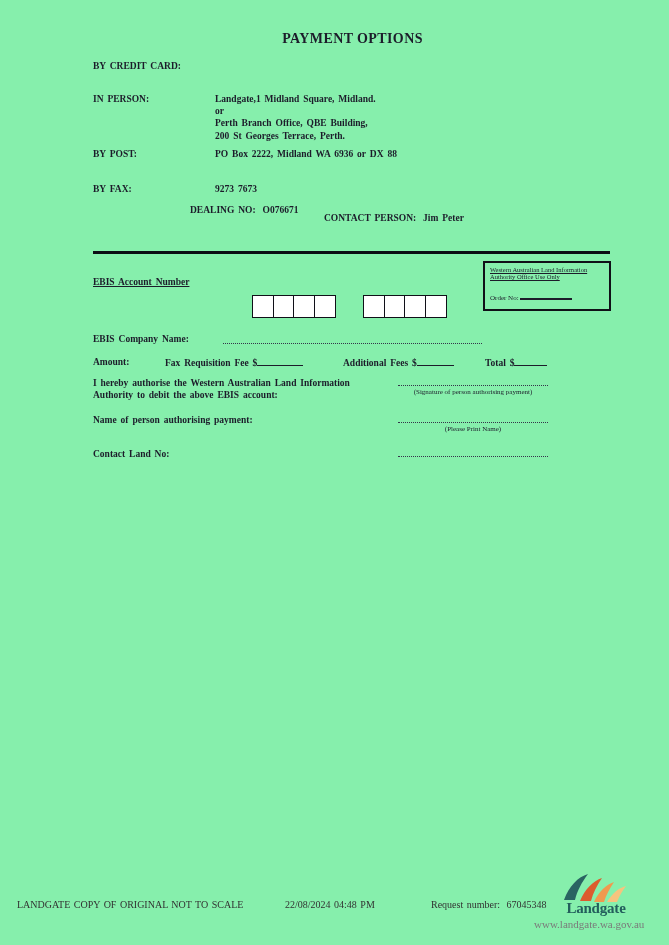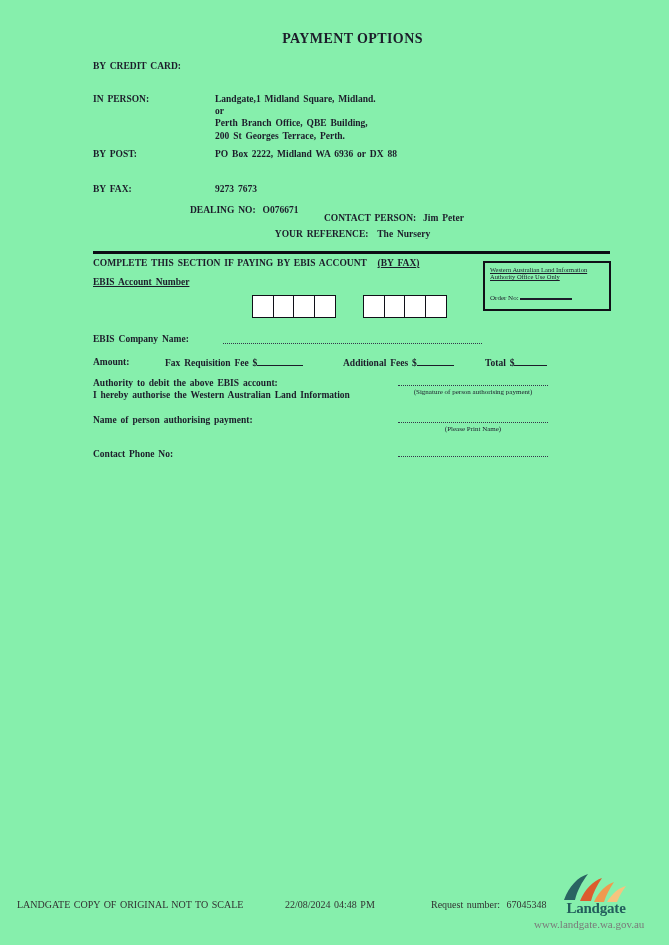--- a/index.html
+++ b/index.html
@@ -51,31 +51,23 @@
 
   <div class="abs b t95" style="left:190px;top:204px;text-align:center;">
     <span>DEALING NO:</span>
     <span style="margin-left:3px;">O076671</span>
   </div>
   <div class="abs b t95" style="left:324px;top:204px;margin-top:8px;">
     <span>CONTACT PERSON:</span>
     <span style="margin-left:3px;">Jim Peter</span>
   </div>
 
-  <div class="abs b t95" style="left:93px;top:228px;width:519px;text-align:center;">
-    <span>YOUR REFERENCE:</span>
-    <span style="margin-left:5px;">The Nursery</span>
-  </div>
 
   <div class="abs rule" style="left:93px;top:251px;width:517px;"></div>
 
-  <div class="abs b t95" style="left:93px;top:257px;">
-    <span>COMPLETE THIS SECTION IF PAYING BY EBIS ACCOUNT</span>
-    <span class="u" style="margin-left:7px;">(BY FAX)</span>
-  </div>
 
   <div class="abs officebox" style="left:483px;top:261px;">
     <div class="t65 u">Western Australian Land Information</div>
     <div class="t65 u">Authority Office Use Only</div>
     <div class="t7" style="margin-top:11px;">
       <span>Order No:</span>
       <span class="blank" style="width:52px;height:7px;border-bottom-width:2px;"></span>
     </div>
   </div>
 
@@ -102,31 +94,31 @@
     <span>Fax Requisition Fee $</span><span class="blank" style="width:46px;"></span>
   </div>
   <div class="abs b t95" style="left:343px;top:356px;">
     <span>Additional Fees $</span><span class="blank" style="width:37px;"></span>
   </div>
   <div class="abs b t95" style="left:485px;top:356px;">
     <span>Total $</span><span class="blank" style="width:33px;"></span>
   </div>
 
   <div class="abs b t95" style="left:93px;top:377px;width:300px;">
+    <div>I hereby authorise the Western Australian Land Information</div>
     <div>Authority to debit the above EBIS account:</div>
-    <div>I hereby authorise the Western Australian Land Information</div>
   </div>
   <div class="abs dotline" style="left:398px;top:375px;width:150px;"></div>
   <div class="abs t7" style="left:398px;top:388px;width:150px;text-align:center;">(Signature of person authorising payment)</div>
 
   <div class="abs b t95" style="left:93px;top:414px;">Name of person authorising payment:</div>
   <div class="abs dotline" style="left:398px;top:412px;width:150px;"></div>
   <div class="abs t7" style="left:398px;top:425px;width:150px;text-align:center;">(Please Print Name)</div>
 
-  <div class="abs b t95" style="left:93px;top:448px;">Contact Phone No:</div>
+  <div class="abs b t95" style="left:93px;top:448px;">Contact Land No:</div>
   <div class="abs dotline" style="left:398px;top:446px;width:150px;"></div>
 
   <div class="abs ftxt" style="left:17px;top:899px;">LANDGATE COPY OF ORIGINAL NOT TO SCALE</div>
   <div class="abs ftxt" style="left:285px;top:899px;">22/08/2024 04:48 PM</div>
   <div class="abs ftxt" style="left:408px;top:899px;padding-left:23px;">
     <span>Request number:</span>
     <span style="margin-left:3px;">67045348</span>
   </div>
 
   <div class="abs" style="left:561px;top:874px;width:70px;height:28px;">

